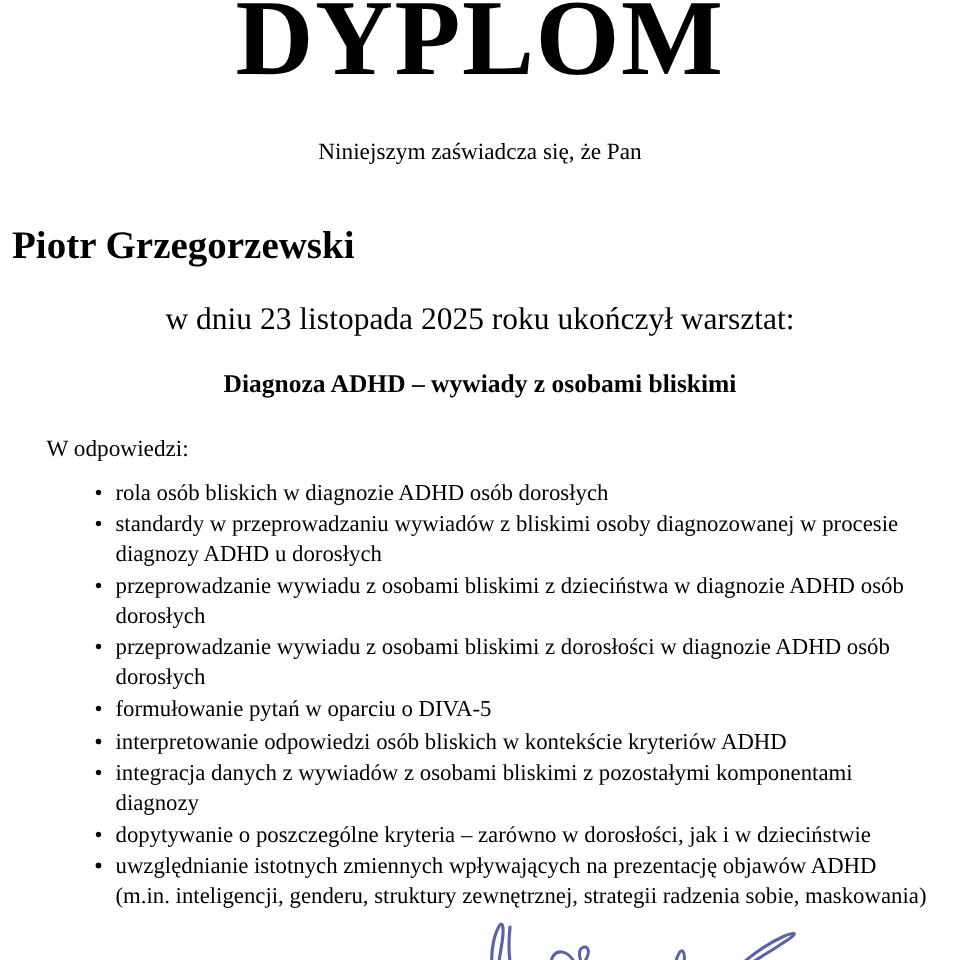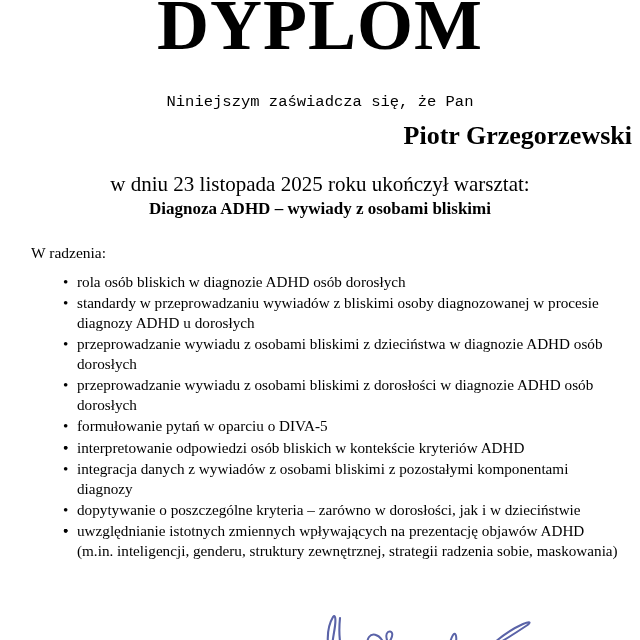--- a/index.html
+++ b/index.html
@@ -36,42 +36,42 @@
     transform: translateY(-8px);
     font-family: "Liberation Serif", "DejaVu Serif", serif;
   }
 
   
   .attest-line {
     text-align: center;
     font-size: 15.5px;
     margin-top: 26px;
     line-height: 1.3;
-    font-family: Liberation Mono, monospace;
   }
 
   .recipient-name {
-    text-align: right;
+    text-align: left;
     font-weight: bold;
     font-size: 26px;
-    margin-top: 8px;
+    margin-top: 36px;
     line-height: 1.2;
   }
 
   .date-line {
     text-align: center;
     font-size: 21px;
     margin-top: 19px;
     line-height: 1.3;
   }
 
   .workshop-title {
     text-align: center;
     font-weight: bold;
     font-size: 17px;
+    margin-top: 19px;
     line-height: 1.3;
   }
 
   
   .program-heading {
     font-size: 15.5px;
     margin-top: 23px;
     margin-left: 23px;
     line-height: 1.3;
   }
@@ -123,21 +123,21 @@
   <h1 class="diploma-title">DYPLOM</h1>
 
   <div class="attest-line">Niniejszym zaświadcza się, że Pan</div>
 
   <div class="recipient-name">Piotr Grzegorzewski</div>
 
   <div class="date-line">w dniu 23 listopada 2025 roku ukończył warsztat:</div>
 
   <div class="workshop-title">Diagnoza ADHD – wywiady z osobami bliskimi</div>
 
-  <div class="program-heading">W radzenia:</div>
+  <div class="program-heading">W odpowiedzi:</div>
 
   <ul class="program-list" id="program-list">
       <li><span class="bullet-dot">•</span><span>rola osób bliskich w diagnozie ADHD osób dorosłych</span></li>
       <li><span class="bullet-dot">•</span><span>standardy w przeprowadzaniu wywiadów z bliskimi osoby diagnozowanej w procesie diagnozy ADHD u dorosłych</span></li>
       <li><span class="bullet-dot">•</span><span>przeprowadzanie wywiadu z osobami bliskimi z dzieciństwa w diagnozie ADHD osób dorosłych</span></li>
       <li><span class="bullet-dot">•</span><span>przeprowadzanie wywiadu z osobami bliskimi z dorosłości w diagnozie ADHD osób dorosłych</span></li>
       <li><span class="bullet-dot">•</span><span>formułowanie pytań w oparciu o DIVA-5</span></li>
       <li><span class="bullet-dot">•</span></li>
       <li><span class="bullet-dot">•</span><span>interpretowanie odpowiedzi osób bliskich w kontekście kryteriów ADHD</span></li>
       <li><span class="bullet-dot">•</span><span>integracja danych z wywiadów z osobami bliskimi z pozostałymi komponentami diagnozy</span></li>

